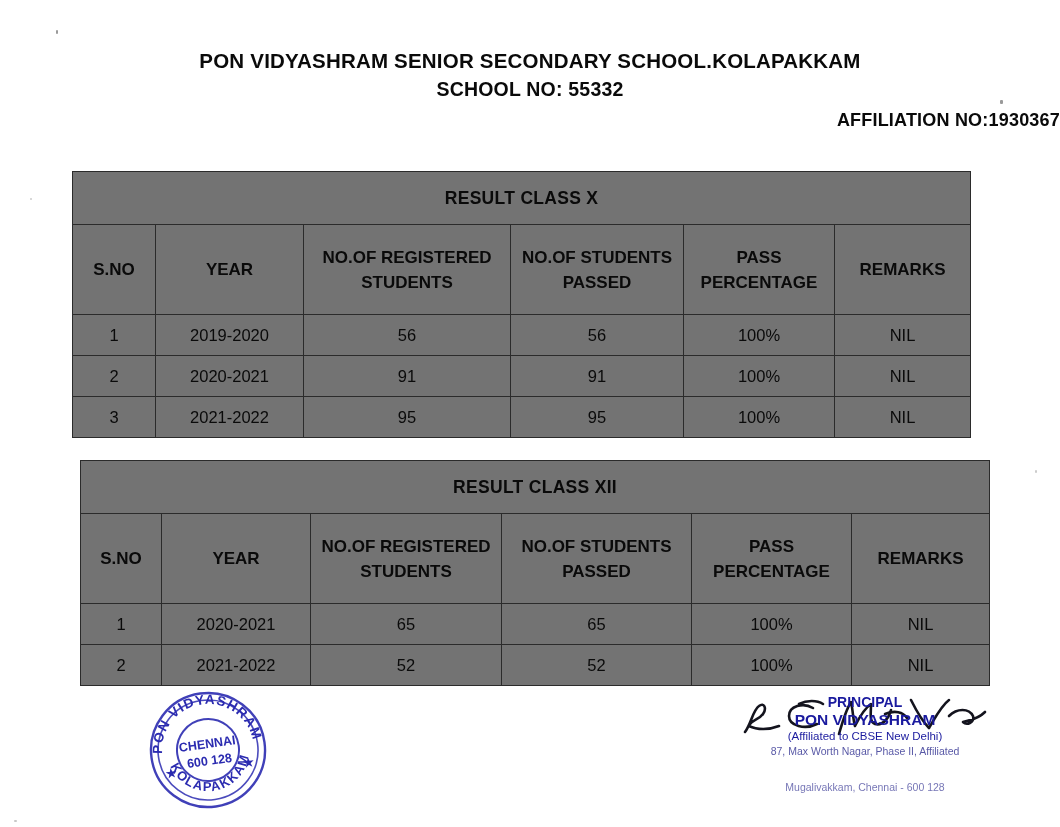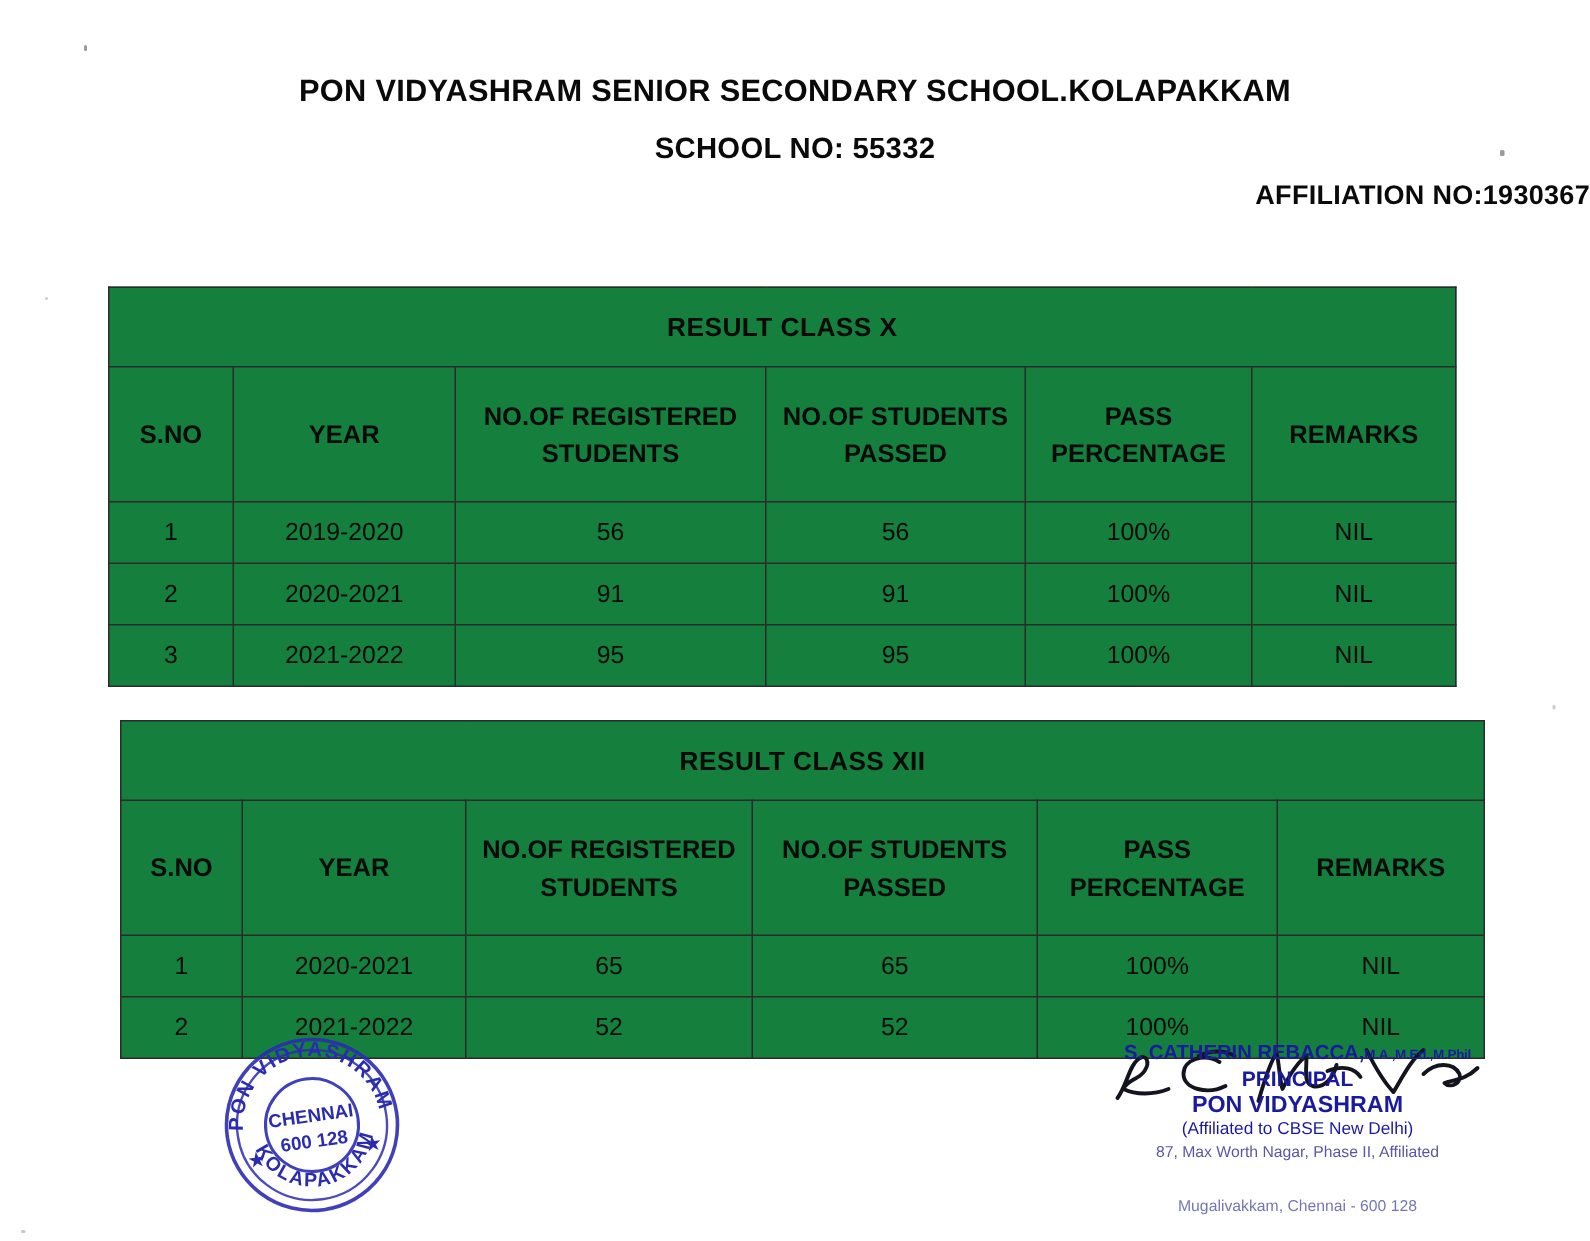--- a/index.html
+++ b/index.html
@@ -34,35 +34,33 @@
     letter-spacing: 0.2px;
     color: #0a0a0a;
   }
   .title-line-1 {
     font-size: 20.5px;
     line-height: 26px;
   }
   .title-line-2 {
     font-size: 19.5px;
     line-height: 31px;
-    margin-top: 10px;
   }
   .title-line-3 {
     font-size: 18px;
     line-height: 30px;
     text-align: right;
   }
 
   
   .result-table {
     position: absolute;
     border-collapse: collapse;
     table-layout: fixed;
-    background: #15803d;
-    margin-top: 20px;
+    background: #737373;
   }
   .result-table td {
     border: 1px solid #2b2b2b;
     text-align: center;
     vertical-align: middle;
     color: #0a0a0a;
   }
   .table-caption-cell {
     font-size: 17.5px;
     font-weight: bold;
@@ -300,21 +298,20 @@
         <path d="M64 14 C 72 10, 82 10, 88 14"></path>
         <path d="M104 44 C 108 30, 112 18, 116 12 C 118 20, 118 30, 120 36 C 124 28, 130 18, 136 14 C 136 24, 134 32, 140 34 C 148 36, 154 28, 156 20"></path>
         <path d="M150 24 C 160 20, 168 22, 172 28"></path>
         <path d="M176 10 C 182 22, 188 32, 194 38 C 200 28, 206 16, 214 10"></path>
         <path d="M214 26 C 222 18, 234 18, 238 26 C 240 32, 232 36, 228 32 C 234 30, 242 30, 250 22"></path>
       </g>
     </svg>
   </div>
 
   <div class="sign-block">
-    <div class="sign-name"><span>S. CATHERIN REBACCA,</span><span class="degrees">M.A.,M.Ed.,M.Phil</span></div>
     <div class="sign-role">PRINCIPAL</div>
     <div class="sign-school">PON VIDYASHRAM</div>
     <div class="sign-affil">(Affiliated to CBSE New Delhi)</div>
     <div class="sign-addr">87, Max Worth Nagar, Phase II, Affiliated</div>
     <div class="sign-addr faded">Mugalivakkam, Chennai - 600 128</div>
   </div>
 
 </div>
 
 </body></html>

